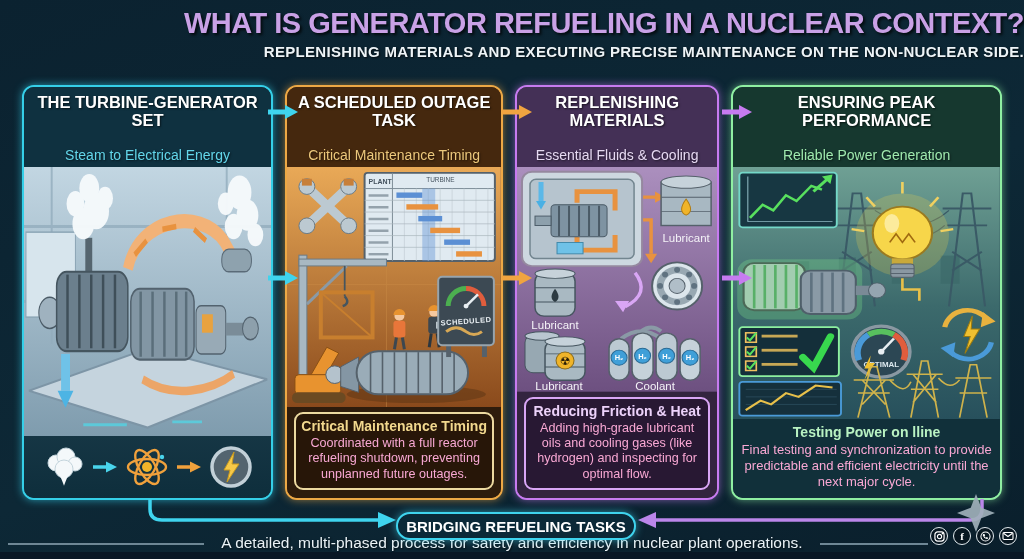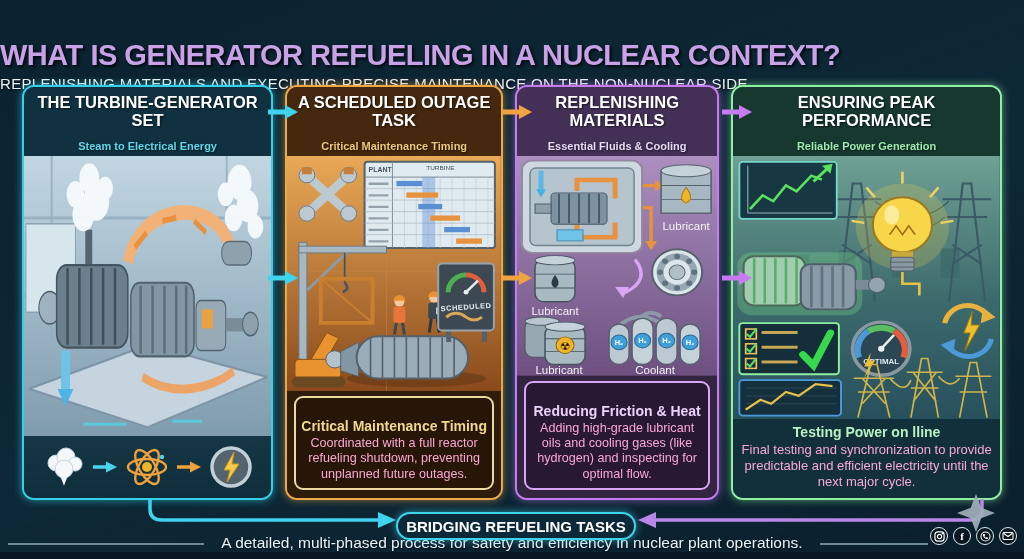--- a/index.html
+++ b/index.html
@@ -1,58 +1,58 @@
 <!DOCTYPE html>
 <html><head>
 <meta charset="utf-8">
 <style>
   * { margin:0; padding:0; box-sizing:border-box; }
   body { background:#05111a; font-family:"Liberation Sans", sans-serif; }
   #stage { position:relative; width:1024px; height:559px; overflow:hidden;
     background:linear-gradient(160deg,#0b2230 0%,#0d2836 55%,#0a1f2c 100%); }
 
   
-  .hdr { position:absolute; top:7px; left:0; right:0; text-align:left;margin-top:32px; }
+  .hdr { position:absolute; top:7px; left:0; right:0; text-align:right; }
   .hdr h1 { font-size:29px; font-weight:800; letter-spacing:-0.5px; color:#c9a1e6;
     text-shadow:2px 2px 3px rgba(0,0,0,.75); }
-  .hdr h2 { margin-top:3px; font-size:15px; font-weight:400; color:#eef4f7;
+  .hdr h2 { margin-top:3px; font-size:15px; font-weight:700; color:#eef4f7;
     letter-spacing:.3px; text-shadow:1px 1px 2px rgba(0,0,0,.7); }
 
   
   .panels { position:absolute; top:85px; left:22px; width:980px; height:415px;
     display:flex; gap:12px; }
   .panel { display:flex; flex-direction:column; border-radius:12px; overflow:hidden;
     border:2.5px solid; }
   .p1 { width:256px; border-color:#35cfe8; box-shadow:0 0 9px rgba(53,207,232,.65); background:#123240; }
   .p2 { width:222px; border-color:#eda845; box-shadow:0 0 9px rgba(237,168,69,.6); background:#3a2410; }
   .p3 { width:208px; border-color:#c77bf0; box-shadow:0 0 9px rgba(199,123,240,.6); background:#39284a; }
   .p4 { width:276px; border-color:#8fefa2; box-shadow:0 0 9px rgba(143,239,162,.6); background:#13333c; }
 
   .phead { text-align:center; padding:6px 4px 4px; }
   .p1 .phead { background:#0f3140; }
   .p2 .phead { background:#45280e; }
   .p3 .phead { background:#443056; }
   .p4 .phead { background:#16382f; }
   .ptitle { font-size:16.5px; font-weight:800; color:#ffffff; line-height:1.12;
     text-shadow:1px 1px 2px rgba(0,0,0,.6); }
-  .psub { font-size:11px; font-weight:700; margin-top:10px; text-shadow:1px 1px 2px rgba(0,0,0,.5); }
+  .psub { font-size:14px; font-weight:400; margin-top:17px; text-shadow:1px 1px 2px rgba(0,0,0,.5); }
   .p1 .psub { color:#63d6ea; } .p2 .psub { color:#ecc87c; }
   .p3 .psub { color:#e6d9f2; } .p4 .psub { color:#9fe9ae; }
 
   .scene { flex:1; min-height:0; display:block; width:100%; }
 
   .iconrow { height:62px; display:flex; align-items:center; justify-content:center;
     gap:7px; background:linear-gradient(#23455533,#0e2e3c); }
 
   .cap { text-align:center; padding:5px 7px 8px; }
   .p1 .cap { background:#0e2e3c; }
   .p2 .cap { background:#2e1c0c; }
   .p3 .cap { background:#33243f; }
   .p4 .cap { background:#11303a; }
-  .capbox { border-radius:9px; padding:20px 5px 6px;text-align:center; }
+  .capbox { border-radius:9px; padding:4px 5px 6px;text-align:center; }
   .p2 .capbox { border:2px solid #ecd9a0; background:rgba(30,16,4,.45); }
   .p3 .capbox { border:2px solid #d9a6f5; background:rgba(25,8,36,.4); }
   .captitle { font-size:14px; font-weight:800; margin-bottom:2px; }
   .p2 .captitle { color:#f2d88e; } .p3 .captitle { color:#ecd2fa; } .p4 .captitle { color:#b9f2c2; }
   .captext { font-size:12.6px; line-height:1.22; color:#f9a8d4; }
   .p1 .captext { font-size:13.2px; } .p4 .captext { font-size:13px; }
 
   
   .flow { position:absolute; width:30px; height:16px; }
 

